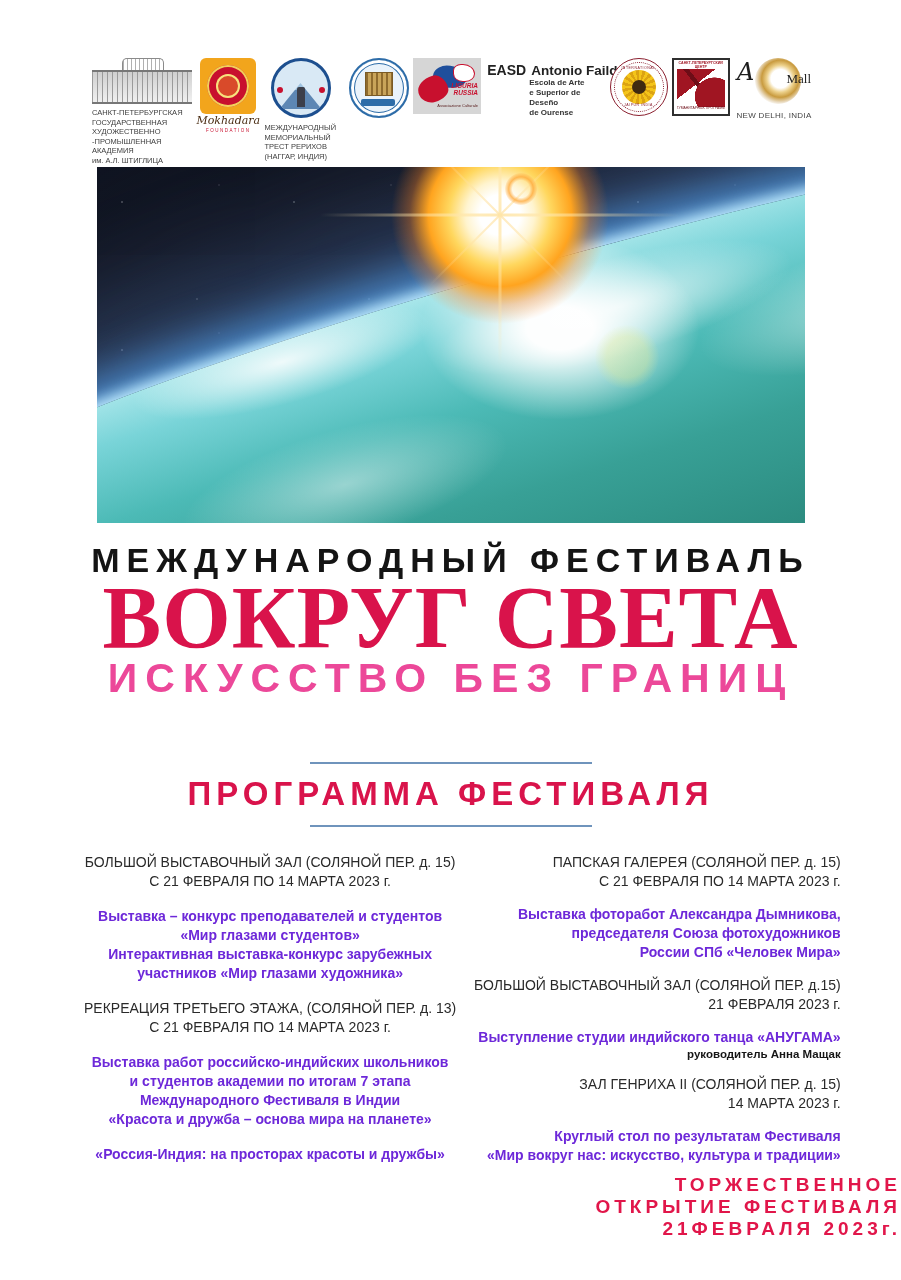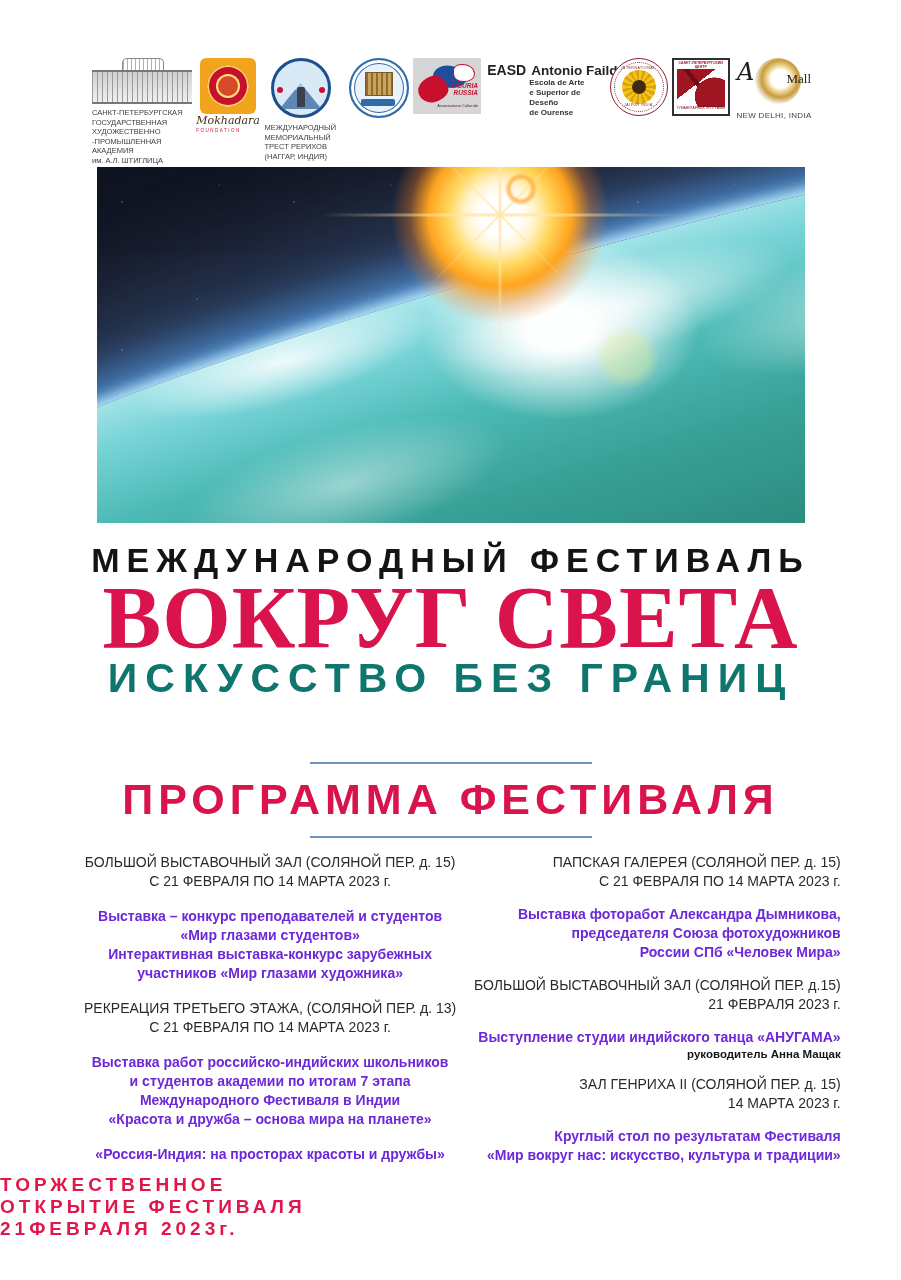--- a/index.html
+++ b/index.html
@@ -9,21 +9,21 @@
   
   .logos{position:absolute;top:58px;left:92px;width:722px;display:flex;justify-content:space-between;align-items:flex-start;}
   .logo{font-size:7.5px;line-height:9.5px;color:#3c3c3c;}
   .logo .tiny{white-space:nowrap;}
   
   .lg-stieglitz{width:100px;}
   .bld{position:relative;height:46px;margin-bottom:4px;}
   .bld .dome{position:absolute;left:30%;top:0;width:40%;height:12px;border:1px solid #8a8a8a;border-bottom:none;border-radius:5px 5px 0 0;background:repeating-linear-gradient(90deg,#b0b0b0 0 1px,transparent 1px 4px);}
   .bld .body{position:absolute;left:0;top:12px;right:0;bottom:0;border-top:2px solid #777;border-bottom:2px solid #777;background:repeating-linear-gradient(90deg,#9a9a9a 0 1px,rgba(0,0,0,0) 1px 5px),linear-gradient(#cfcfcf,#f0f0f0);}
   
-  .lg-mandala{width:64px;text-align:left;}
+  .lg-mandala{width:64px;text-align:center;}
   .mandala{position:relative;width:56px;height:56px;margin:0 auto;background:#f2a51c;border-radius:6px;}
   .mandala::before{content:"";position:absolute;inset:7px;background:#c8102e;border-radius:50%;box-shadow:0 0 0 2px #f2d25a inset;}
   .mandala::after{content:"";position:absolute;inset:16px;border-radius:50%;background:#d94a2a;box-shadow:0 0 0 2px #f7e27e inset;}
   .script{font-family:"DejaVu Serif",serif;font-style:italic;font-size:11px;color:#4a2c12;margin-top:2px;}
   .foundation{font-size:4.5px;letter-spacing:1.5px;color:#c8102e;}
   
   .lg-roerich{width:80px;}
   .roerich-seal{position:relative;width:54px;height:54px;margin:0 0 5px 6px;border-radius:50%;border:3px solid #1d4f8f;background:#d9e9f5;overflow:hidden;}
   .roerich-seal .mtn{position:absolute;left:6px;right:6px;bottom:6px;height:26px;background:linear-gradient(160deg,#9fc3e0 30%,#5d87b4 31%);clip-path:polygon(0 100%,50% 0,100% 100%);}
   .roerich-seal .statue{position:absolute;left:23px;bottom:8px;width:8px;height:20px;background:#3c3f4a;border-radius:2px 2px 0 0;}
@@ -114,35 +114,35 @@
       background:radial-gradient(circle, rgba(225,235,150,.38) 0 45%, rgba(225,235,150,0) 72%);}
 
   
   .kicker{position:absolute;top:541px;left:0;width:100%;text-align:center;font-size:34px;font-weight:700;letter-spacing:7px;color:#141414;}
   .main-title{position:absolute;top:578px;left:0;width:100%;text-align:center;font-family:"Liberation Serif",serif;font-size:88px;line-height:80px;font-weight:700;letter-spacing:1px;}
   .sub-title{position:absolute;top:655px;left:0;width:100%;text-align:center;font-size:41px;font-weight:700;letter-spacing:8px;}
 
   
   .prog-head{position:absolute;top:762px;left:0;width:100%;text-align:center;}
   .rule{width:282px;height:2px;margin:0 auto;background:#6f94bc;}
-  .prog-title{font-size:43px;font-weight:700;letter-spacing:5px;margin:11px 0 12px 0;}
+  .prog-title{font-size:33px;font-weight:700;letter-spacing:5px;margin:11px 0 12px 0;}
 
   
   .col{position:absolute;top:853px;font-size:14px;line-height:19px;}
   .col-left{left:84px;text-align:center;}
   .col-right{left:474px;}
   .item{margin-bottom:16px;}
   .col-right .item{margin-bottom:14px;text-align:right;}
   .ln{white-space:nowrap;}
   .venue .ln{font-weight:400;color:#2a2a2a;}
   .bold .ln{font-weight:700;color:#6d28d9;}
   .small-ln{font-weight:700;font-size:11.5px;line-height:14px;color:#161616;white-space:nowrap;}
 
   
-  .footer{position:absolute;top:1174px;left:0;width:100%;text-align:left;font-weight:700;font-size:19px;line-height:22px;letter-spacing:4px;}
+  .footer{position:absolute;top:1174px;left:0;width:100%;text-align:right;font-weight:700;font-size:19px;line-height:22px;letter-spacing:4px;}
 </style>
 </head>
 <body>
 
 <div class="page">
 
   <div class="logos">
 
     <div class="logo lg-stieglitz">
       <div class="bld">
@@ -239,21 +239,21 @@
     <div class="sun">
       <div class="ray r45"></div>
         <div class="ray r135"></div>
     </div>
     <div class="flare-dot"></div>
     <div class="flare-dot2"></div>
   </div>
 
   <div class="kicker">МЕЖДУНАРОДНЫЙ ФЕСТИВАЛЬ</div>
   <div class="main-title" style="color:#d9134b;">ВОКРУГ СВЕТА</div>
-  <div class="sub-title" style="color:#0f766e;">ИСКУССТВО БЕЗ ГРАНИЦ</div>
+  <div class="sub-title" style="color:#ec4899;">ИСКУССТВО БЕЗ ГРАНИЦ</div>
 
   <div class="prog-head">
     <div class="rule"></div>
     <div class="prog-title" style="color:#d9134b;">ПРОГРАММА ФЕСТИВАЛЯ</div>
     <div class="rule"></div>
   </div>
 
   <div class="col col-left">
     <div class="item venue">
       <div class="ln">БОЛЬШОЙ ВЫСТАВОЧНЫЙ ЗАЛ (СОЛЯНОЙ ПЕР. д. 15)</div>

